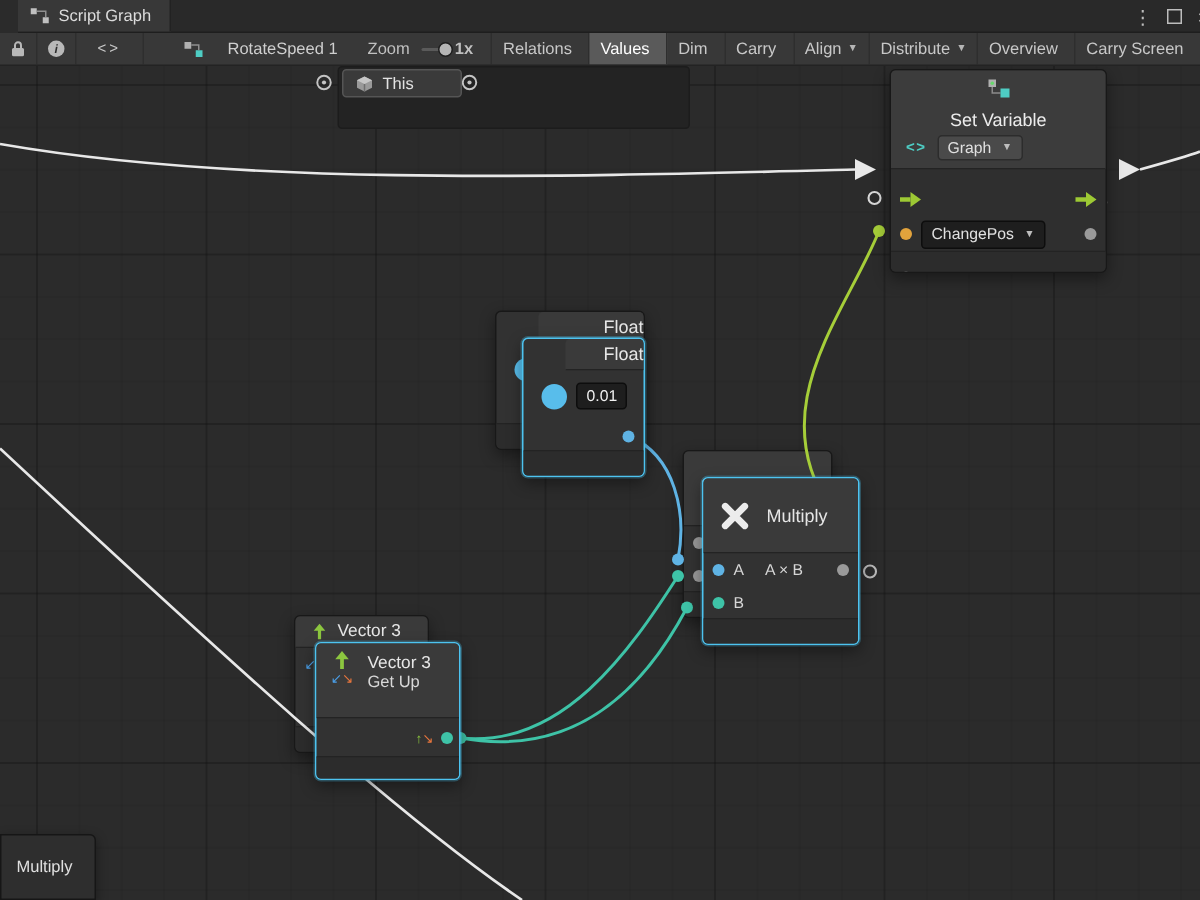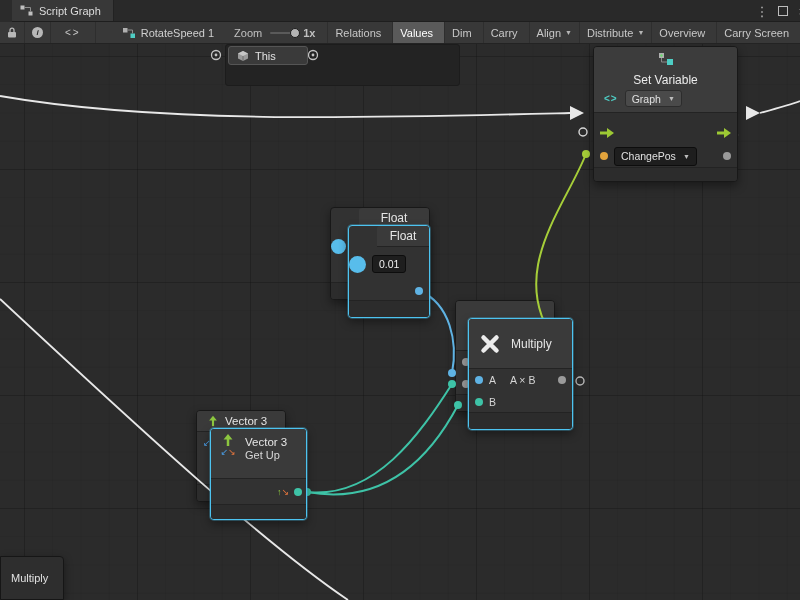--- a/index.html
+++ b/index.html
@@ -25,21 +25,21 @@
     position:absolute;top:22px;left:0;width:800px;height:22px;background:#383838;
     display:flex;align-items:stretch;border-bottom:1px solid #232323;box-sizing:border-box;
     font-size:11px;white-space:nowrap;overflow:hidden;
   }
   .tbtn{display:flex;align-items:center;justify-content:center;padding:0 7px;border-right:1px solid #2e2e2e;color:#c8c8c8;cursor:default;}
   .tbtn.noborder{border-right:none;}
   .tbtn.active{background:#5a5a5a;color:#ffffff;align-items:center;}
   .tbtn .caret{font-size:7px;margin-left:4px;color:#b5b5b5;}
   .ci{width:11px;height:11px;border-radius:50%;background:#b8b8b8;color:#2d2d2d;font-size:8px;font-weight:bold;display:flex;align-items:center;justify-content:center;font-style:italic;}
   .codeglyph{font-size:10px;letter-spacing:2px;color:#c8c8c8;}
-  .crumb{display:flex;align-items:center;gap:5px;margin-left:26px;color:#cfcfcf;}
+  .crumb{display:flex;align-items:center;gap:16px;margin-left:26px;color:#cfcfcf;}
   .zoom-label{display:flex;align-items:center;margin-left:20px;color:#c0c0c0;}
   .slider{position:relative;width:94px;height:22px;margin-left:8px;display:flex;align-items:center;}
   .slider .track{width:100%;height:2px;background:#5a5a5a;border-radius:1px;}
   .slider .handle{position:absolute;left:78%;top:6px;width:10px;height:10px;border-radius:50%;background:#b4b4b4;border:1px solid #1e1e1e;box-sizing:border-box;}
   .zoom-val{display:flex;align-items:center;margin:0 12px 0 8px;color:#c0c0c0;font-weight:bold;}
   .tb-buttons{display:flex;align-items:stretch;border-left:1px solid #2e2e2e;}
   
   .canvas{
     position:absolute;top:44px;left:0;width:800px;height:556px;background-color:#2b2b2b;overflow:hidden;
     background-image:
@@ -83,22 +83,22 @@
   .sv-scope-row{display:flex;align-items:center;gap:7px;margin-top:3px;padding-left:2px;}
   .teal-angles{color:#4ECDC4;font-size:10px;font-weight:bold;letter-spacing:1px;}
   .sv-body{padding-top:8px;}
   .sv-flow{display:flex;align-items:center;justify-content:space-between;height:24px;padding:0 5px;}
   .sv-row2{height:22px;}
   .sv-row3{height:20px;}
   .sv-row2 .dot.gray.right{margin-left:auto;}
   
   .float-ghost{left:330px;top:163px;width:100px;height:93px;}
   .float-front{left:348px;top:181px;width:82px;height:93px;}
-  .fl-header{height:21px;justify-content:center;margin-left:28px;}
-  .fl-body{display:flex;align-items:center;gap:6px;padding:0 0;height:34px;}
+  .fl-header{height:21px;justify-content:flex-end;margin-left:28px;}
+  .fl-body{display:flex;align-items:center;gap:6px;padding:0 12px;height:34px;}
   .fl-portrow{height:20px;display:flex;align-items:center;justify-content:flex-end;padding-right:6px;}
   .fl-footer{height:16px;}
   .blue-circle{width:17px;height:17px;border-radius:50%;background:#58BDEB;flex:0 0 auto;}
   .blue-circle.small{width:15px;height:15px;}
   
   .mult-ghost{left:455px;top:256px;width:100px;height:112px;}
   .mult-front{left:468px;top:274px;width:105px;height:112px;}
   .mu-header{height:50px;padding-left:10px;gap:10px;}
   .mu-row{height:22px;}
   .mu-row .dot.right{margin-left:auto;}

